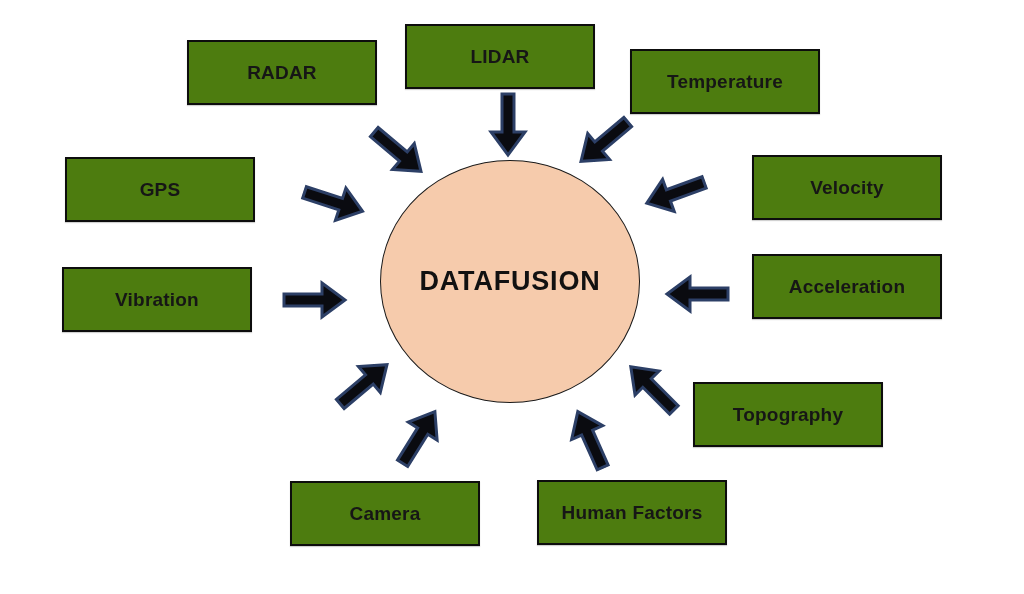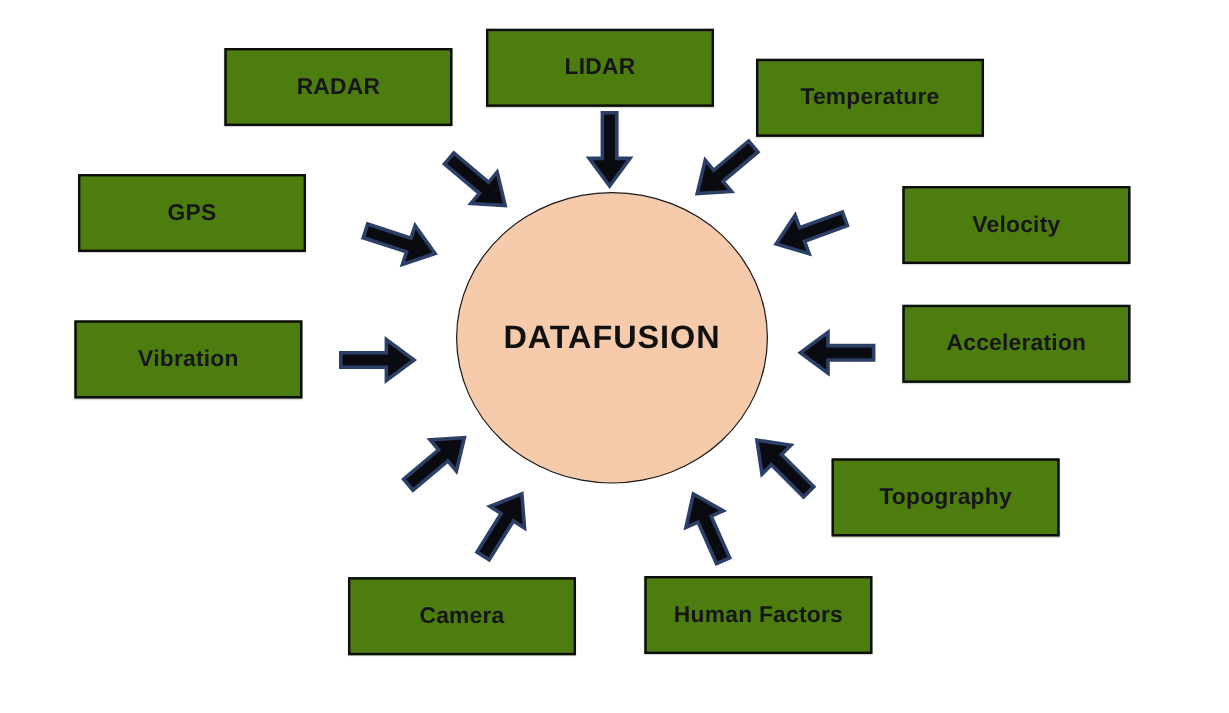--- a/index.html
+++ b/index.html
@@ -81,21 +81,21 @@
 
   <div class="node-box" style="left:405px; top:24px;">
     <span>LIDAR</span>
   </div>
   <div class="node-box" style="left:187px; top:40px;">
     <span>RADAR</span>
   </div>
   <div class="node-box" style="left:630px; top:49px;">
     <span>Temperature</span>
   </div>
-  <div class="node-box" style="left:65px; top:145px;">
+  <div class="node-box" style="left:65px; top:157px;">
     <span>GPS</span>
   </div>
   <div class="node-box" style="left:752px; top:155px;">
     <span>Velocity</span>
   </div>
   <div class="node-box" style="left:62px; top:267px;">
     <span>Vibration</span>
   </div>
   <div class="node-box" style="left:752px; top:254px;">
     <span>Acceleration</span>

